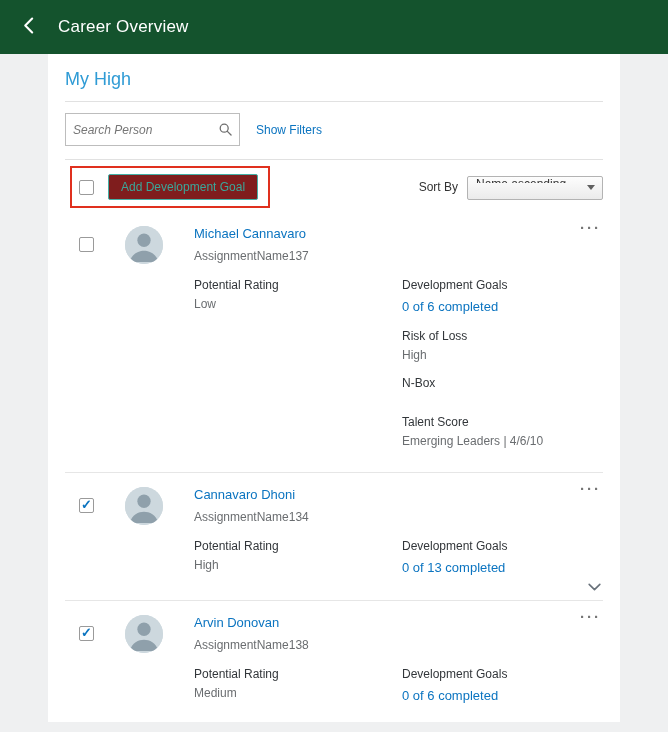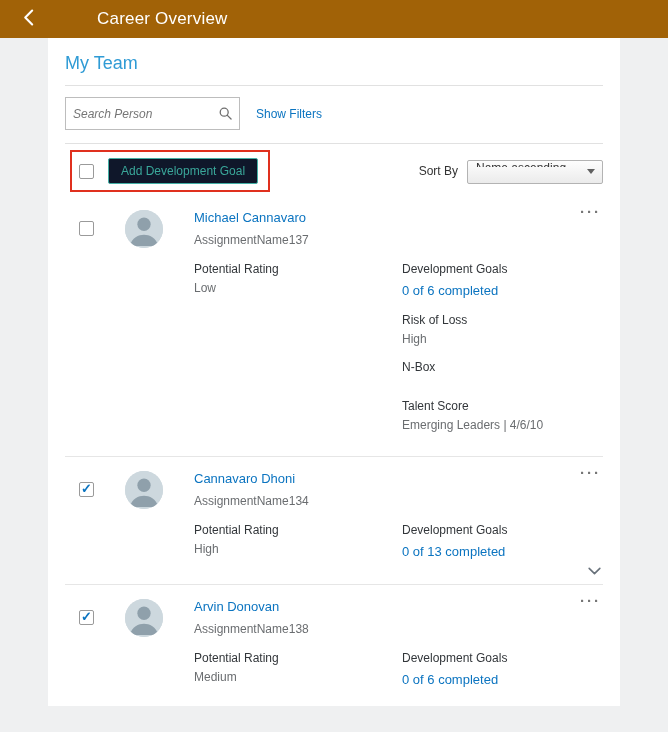--- a/index.html
+++ b/index.html
@@ -6,26 +6,25 @@
   html, body { width: 668px; }
   body {
     font-family: "Liberation Sans", sans-serif;
     background: #eff0f1;
     width: 668px;
     height: 732px;
     overflow: hidden;
   }
   
   .app-header {
-    height: 38px;
-    background: #a16207;
+    height: 54px;
+    background: #14532d;
     display: flex;
     align-items: center;
     padding: 0 14px;
-    gap: 39px;
   }
   .back-btn {
     width: 30px; height: 30px;
     display: flex; align-items: center; justify-content: center;
     cursor: pointer;
   }
   .app-title {
     color: #ffffff;
     font-size: 17px;
     margin-left: 14px;
@@ -97,21 +96,21 @@
   .cb:checked::after {
     content: "\2713";
     position: absolute;
     left: 1px; top: -2px;
     font-size: 13px;
     font-weight: bold;
     color: #0b74c0;
   }
   .add-goal-btn {
     margin-left: 14px;
-    background: #0f172a;
+    background: #7f1d1d;
     border: 1px solid #44b0a6;
     color: #3aa79a;
     font-family: "Liberation Sans", sans-serif;
     font-size: 12px;
     padding: 5px 12px;
     border-radius: 2px;
     cursor: pointer;
     white-space: nowrap;
   }
   .sort-area { margin-left: auto; display: flex; align-items: center; }
@@ -193,21 +192,21 @@
       <svg width="17" height="17" viewBox="0 0 16 16">
           <polyline points="10.5,1.5 4,8 10.5,14.5" fill="none" stroke="#ffffff" stroke-width="2" stroke-linecap="round" stroke-linejoin="round"></polyline>
         </svg>
     </span>
   </div>
   <div class="app-title">Career Overview</div>
 </div>
 
 <div class="card">
 
-  <div class="section-title">My Team</div>
+  <div class="section-title">My High</div>
   <hr class="divider">
 
   <div class="search-row">
     <div class="search-box">
       <input type="text" placeholder="Search Person" style="">
       <span style="line-height:0;cursor:pointer;">
         <svg width="13" height="13" viewBox="0 0 14 14">
             <circle cx="5.6" cy="5.6" r="4.3" fill="none" stroke="#6f6f6f" stroke-width="1.4"></circle>
             <line x1="9" y1="9" x2="13" y2="13" stroke="#6f6f6f" stroke-width="1.4" stroke-linecap="round"></line>
           </svg>

